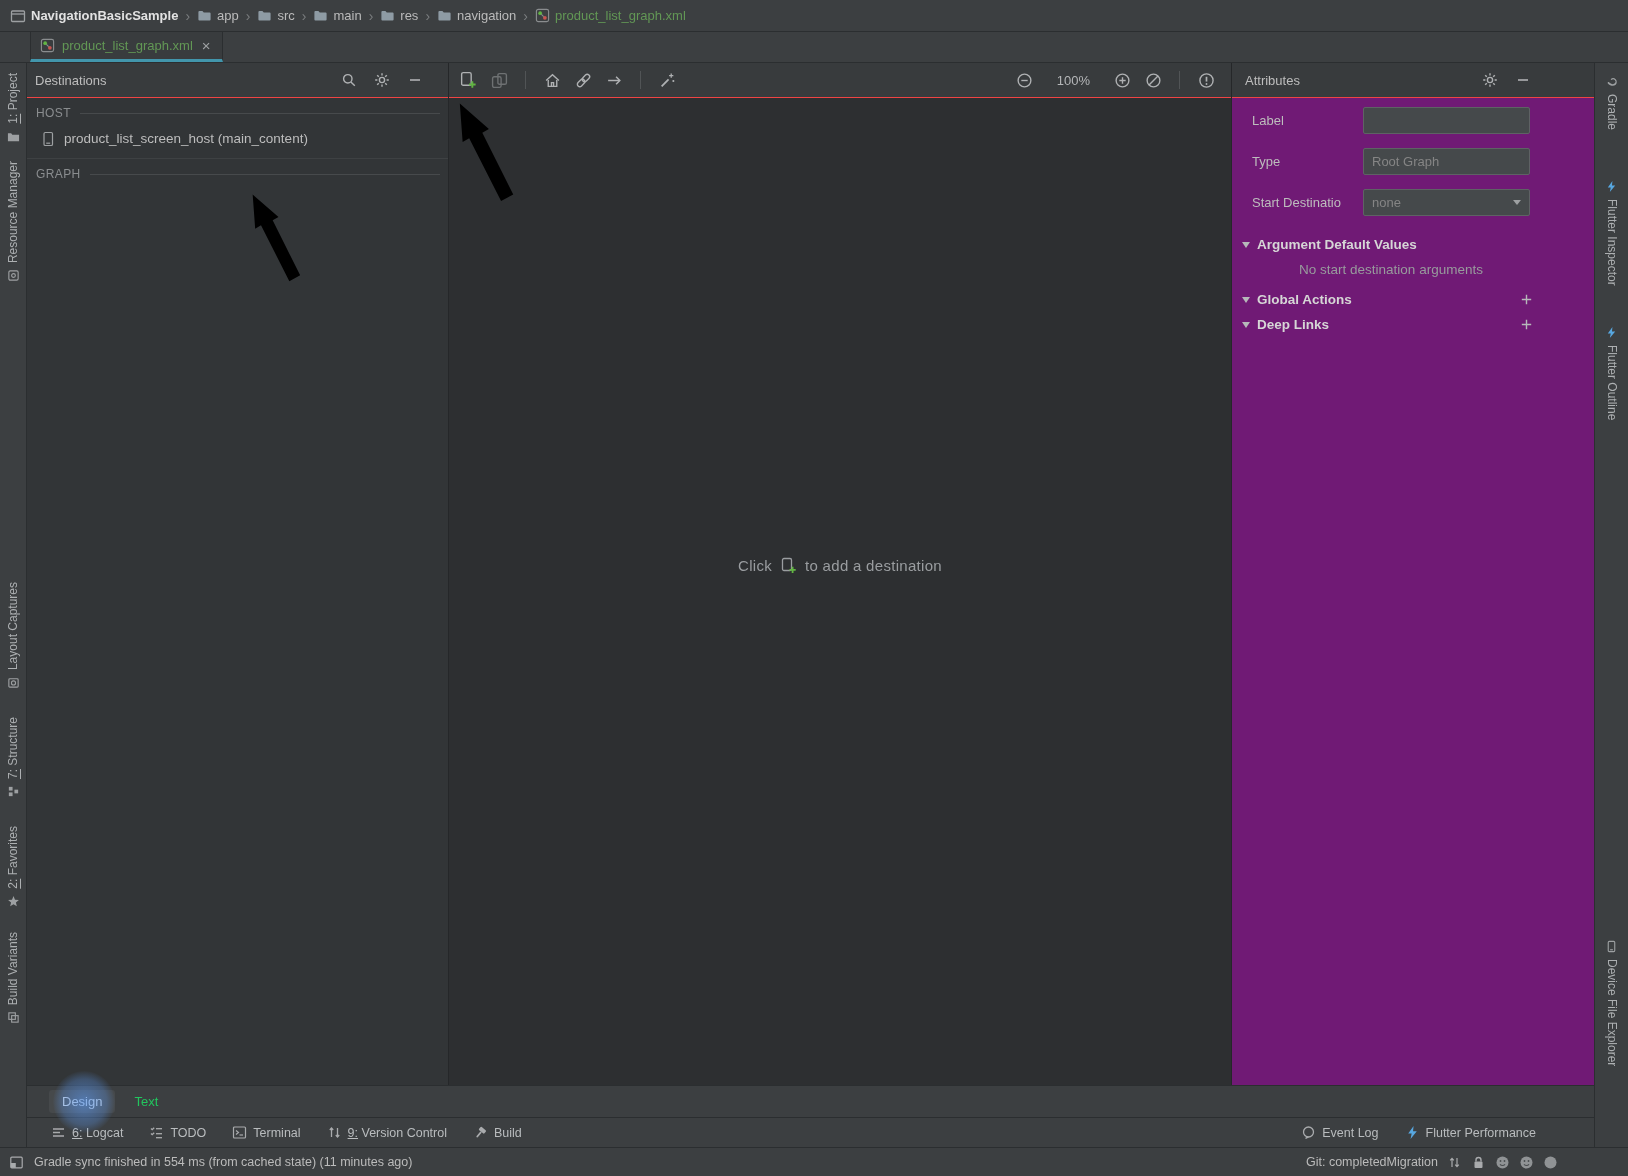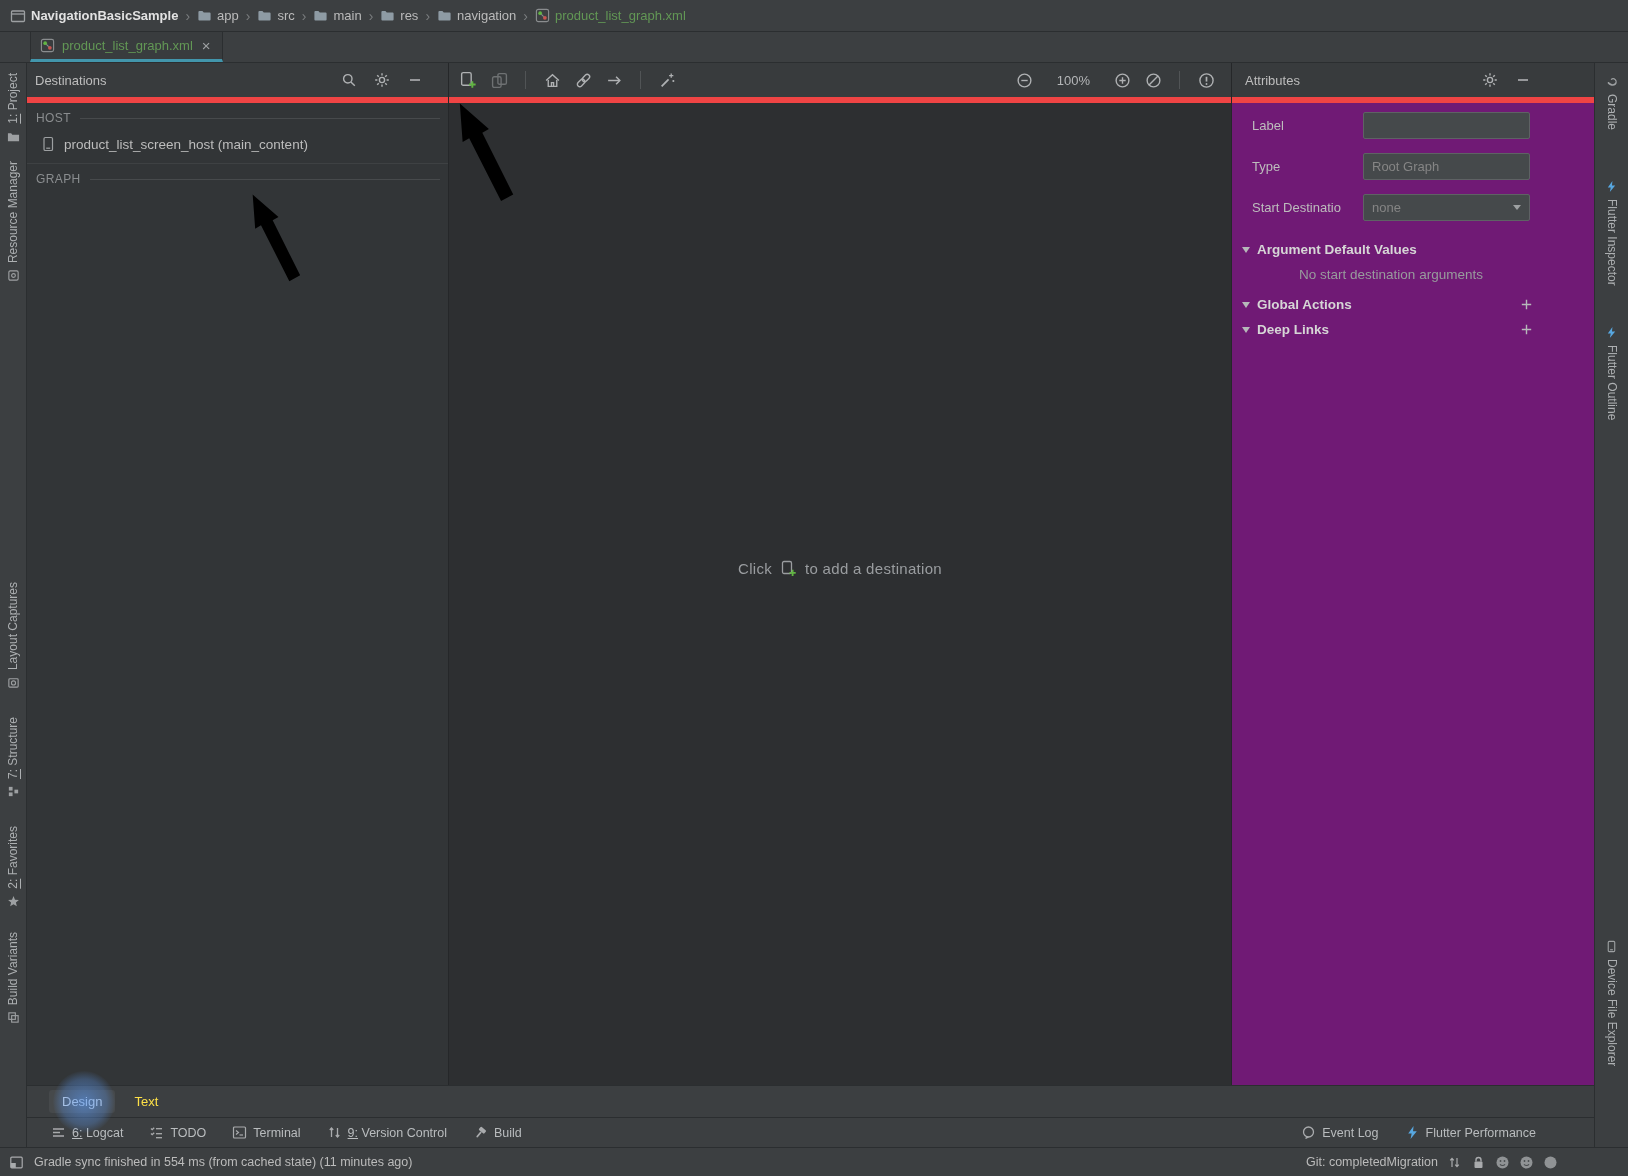--- a/index.html
+++ b/index.html
@@ -31,37 +31,37 @@
   .stripe-right { width:33px; flex:0 0 33px; border-left:1px solid #2b2e30; }
   .stripe-item { display:flex; flex-direction:column; align-items:center; gap:6px; cursor:pointer; color:#9da0a2; }
   .vlabel-left  { writing-mode:vertical-rl; transform:rotate(180deg); font-size:12px; color:#adb0b2; display:block; }
   .vlabel-right { writing-mode:vertical-rl; font-size:12px; color:#adb0b2; display:block; }
   .mnemonic::first-letter { text-decoration:underline; }
 
   .center { flex:1; display:flex; flex-direction:column; min-width:0; }
   .panels { flex:1; display:flex; min-height:0; }
 
   .panel-toolbar { height:34px; flex:0 0 34px; display:flex; align-items:center;
-                   background:#383b3d; border-bottom:6px solid #ef4444; }
+                   background:#383b3d; border-bottom:1px solid #ef4444; }
   .ptitle { color:#bdbdbd; }
   .tbtn { display:flex; align-items:center; justify-content:center; width:22px; height:22px;
           cursor:pointer; color:#afb1b3; }
   .tbtn.disabled { color:#6e7173; cursor:default; }
   .tsep { width:1px; height:18px; background:#515456; margin:0 6px; }
 
   
   .dest-panel { width:421px; flex:0 0 421px; background:#323537; border-right:1px solid #252729;
                 display:flex; flex-direction:column; position:relative; }
   .dest-panel .panel-toolbar { padding:0 22px 0 8px; }
   .dest-body { flex:1; }
   .sec-head { display:flex; align-items:center; gap:9px; height:30px; padding:0 8px 0 9px;
               color:#8a8d8f; font-size:12px; letter-spacing:.4px; }
   .sec-head .rule { flex:1; height:1px; background:#474a4c; }
   .sec-divider { height:1px; background:#3e4143; margin-top:5px; }
-  .host-item { display:flex; align-items:center; gap:8px; padding:3px 8px 6px 13px;
+  .host-item { display:flex; gap:8px; padding:3px 8px 6px 13px;
                color:#bdbdbd; font-size:13.5px; cursor:pointer; }
 
   
   .canvas-panel { flex:1; display:flex; flex-direction:column; background:#2d2f31; position:relative; min-width:0; }
   .canvas-panel .panel-toolbar { padding:0 14px 0 8px; gap:9px; }
   .zoom-label { color:#b4b6b8; margin:0 12px; }
   .canvas-surface { flex:1; position:relative; cursor:crosshair; }
   .empty-state { position:absolute; left:0; right:0; top:46.5%; display:flex; align-items:center;
                  justify-content:center; gap:8px; color:#9a9da0; font-size:15px; letter-spacing:.3px; }
 
@@ -89,21 +89,21 @@
   .attr-sec-body { color:#989b9d; font-size:13.5px; text-align:center; padding:5px 64px 10px 20px; }
 
   
   .annot { position:absolute; pointer-events:none; z-index:20; }
   .arrow1 { left:8px; top:34px; }
   .arrow2 { left:219px; top:129px; }
 
   
   .mode-row { height:31px; flex:0 0 31px; background:#3c3f41; border-top:1px solid #2b2e30;
               display:flex; align-items:center; padding-left:22px; gap:6px; position:relative; }
-  .mode-tab { padding:4px 13px; border-radius:3px; color:#fde047; cursor:pointer; position:relative; z-index:2; }
+  .mode-tab { padding:4px 13px; border-radius:3px; color:#22c55e; cursor:pointer; position:relative; z-index:2; }
   .mode-tab.active { background:#46494b; color:#cdd6e0; }
   .design-glow { position:absolute; left:26px; top:-15px; width:62px; height:62px; border-radius:50%;
      background:radial-gradient(circle, rgba(92,152,238,.62) 0%, rgba(92,152,238,.30) 52%, rgba(92,152,238,0) 72%);
      z-index:3; pointer-events:none; }
 
   
   .tool-bar { height:29px; flex:0 0 29px; background:#3c3f41; border-top:1px solid #2b2e30;
               display:flex; align-items:center; padding:0 58px 0 24px; gap:26px; font-size:12.5px; }
   .toolbtn { display:flex; align-items:center; gap:6px; color:#b9bcbe; cursor:pointer; white-space:nowrap; }
   .toolbtn .ticon { color:#a9abad; display:flex; }

